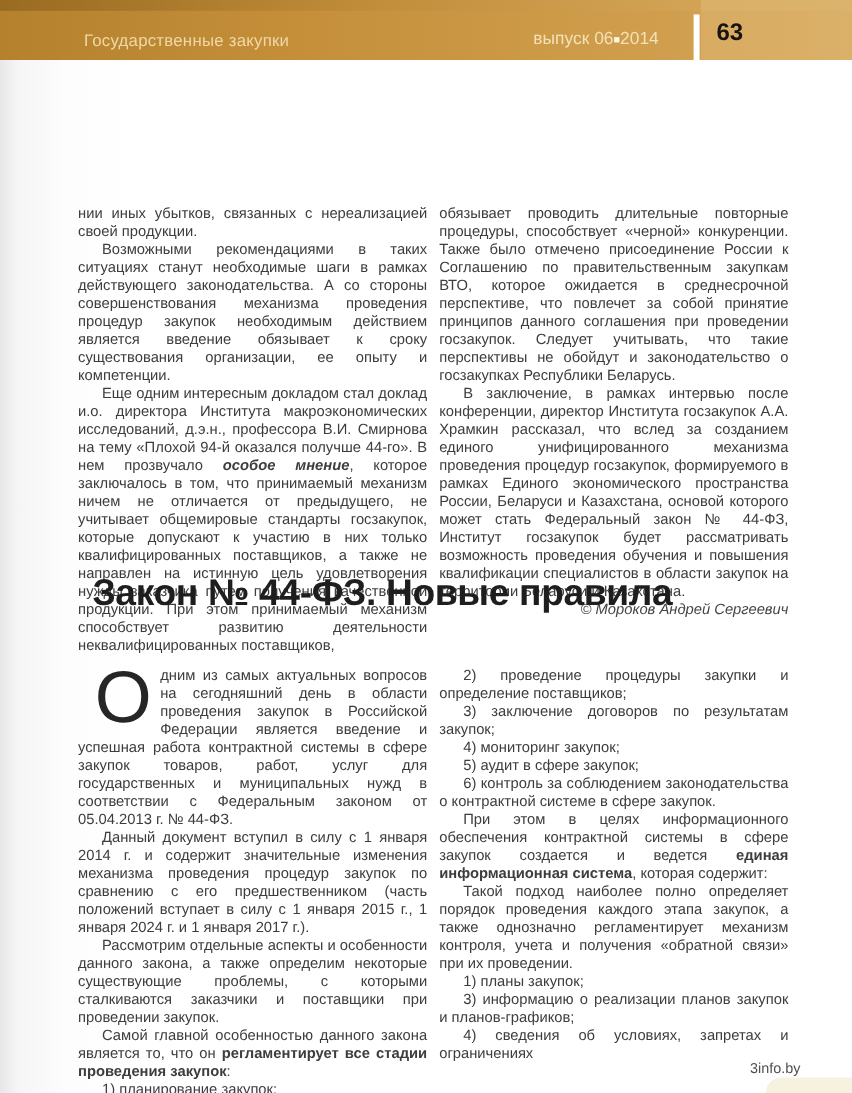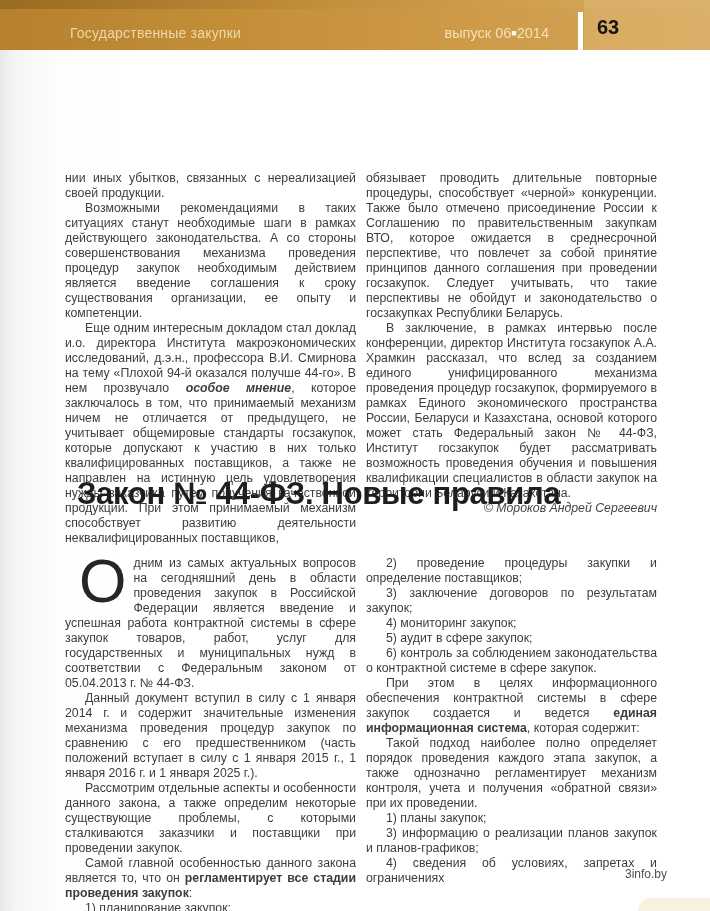--- a/index.html
+++ b/index.html
@@ -60,21 +60,21 @@
 
   .article-2 { position:absolute; top:556px; left:65px; width:592px; }
   .dropcap-para { text-indent:0 !important; }
   .dropcap {
     float:left; font-size:61px; line-height:45px; font-weight:400; color:#262626;
     margin:3px 7px 0 14px;
   }
 
   
   .footer-site {
-    position:absolute; right:43px; bottom:30px;
+    position:absolute; right:43px; bottom:14px;
     font-size:12px; color:#4f4f4f; text-decoration:none; cursor:pointer;
   }
   .corner-wedge {
     position:absolute; right:0; bottom:0; width:72px; height:13px;
     background:#f6eed9; border-radius:13px 0 0 0; opacity:.85;
   }
 </style>
 </head>
 <body>
 
@@ -90,40 +90,40 @@
       <span>2014</span>
     </div>
     <div class="page-num-divider"></div>
     <div class="page-number">63</div>
   </div>
 
   <div class="article-1 textblock">
     <div class="cols">
       <div class="col">
         <p class="noindent">нии иных убытков, связанных с нереализацией своей продукции.</p>
-        <p>Возможными рекомендациями в таких ситуациях станут необходимые шаги в рамках действующего законодательства. А со стороны совершенствования механизма проведения процедур закупок необходимым действием является введение соглашения к сроку существования организации, ее опыту и компетенции.</p>
+        <p>Возможными рекомендациями в таких ситуациях станут необходимые шаги в рамках действующего законодательства. А со стороны совершенствования механизма проведения процедур закупок необходимым действием является введение обязывает к сроку существования организации, ее опыту и компетенции.</p>
         <p><span>Еще одним интересным докладом стал доклад и.о. директора Института макроэкономических исследований, д.э.н., профессора В.И. Смирнова на тему «Плохой 94-й оказался получше 44-го». В нем прозвучало </span><span class="bi">особое мнение</span><span>, которое заключалось в том, что принимаемый механизм ничем не отличается от предыдущего, не учитывает общемировые стандарты госзакупок, которые допускают к участию в них только квалифицированных поставщиков, а также не направлен на истинную цель удовлетворения нужды заказчика путем получения качественной продукции. При этом принимаемый механизм способствует развитию деятельности неквалифицированных поставщиков,</span></p>
       </div>
       <div class="col">
         <p class="noindent">обязывает проводить длительные повторные процедуры, способствует «черной» конкуренции. Также было отмечено присоединение России к Соглашению по правительственным закупкам ВТО, которое ожидается в среднесрочной перспективе, что повлечет за собой принятие принципов данного соглашения при проведении госзакупок. Следует учитывать, что такие перспективы не обойдут и законодательство о госзакупках Республики Беларусь.</p>
         <p>В заключение, в рамках интервью после конференции, директор Института госзакупок А.А. Храмкин рассказал, что вслед за созданием единого унифицированного механизма проведения процедур госзакупок, формируемого в рамках Единого экономического пространства России, Беларуси и Казахстана, основой которого может стать Федеральный закон № 44-ФЗ, Институт госзакупок будет рассматривать возможность проведения обучения и повышения квалификации специалистов в области закупок на территории Беларуси и Казахстана.</p>
         <p class="byline">© Мороков Андрей Сергеевич</p>
       </div>
     </div>
   </div>
 
   <h1 class="headline" style="margin:12px;">
     <span>Закон № 44-ФЗ. Новые правила</span>
   </h1>
 
   <div class="article-2 textblock">
     <div class="cols">
       <div class="col">
         <p class="dropcap-para"><span class="dropcap">О</span><span>дним из самых актуальных вопросов на сегодняшний день в области проведения закупок в Российской Федерации является введение и успешная работа контрактной системы в сфере закупок товаров, работ, услуг для государственных и муниципальных нужд в соответствии с Федеральным законом от 05.04.2013 г. № 44-ФЗ.</span></p>
-        <p>Данный документ вступил в силу с 1 января 2014 г. и содержит значительные изменения механизма проведения процедур закупок по сравнению с его предшественником (часть положений вступает в силу с 1 января 2015 г., 1 января 2016 г. и 1 января 2025 г.).</p>
+        <p>Данный документ вступил в силу с 1 января 2014 г. и содержит значительные изменения механизма проведения процедур закупок по сравнению с его предшественником (часть положений вступает в силу с 1 января 2015 г., 1 января 2024 г. и 1 января 2017 г.).</p>
         <p>Рассмотрим отдельные аспекты и особенности данного закона, а также определим некоторые существующие проблемы, с которыми сталкиваются заказчики и поставщики при проведении закупок.</p>
         <p><span>Самой главной особенностью данного закона является то, что он </span><span class="b">регламентирует все стадии проведения закупок</span><span>:</span></p>
         <p>1) планирование закупок;</p>
       </div>
       <div class="col">
         <p>2) проведение процедуры закупки и определение поставщиков;</p>
         <p>3) заключение договоров по результатам закупок;</p>
         <p>4) мониторинг закупок;</p>
         <p>5) аудит в сфере закупок;</p>
         <p>6) контроль за соблюдением законодательства о контрактной системе в сфере закупок.</p>

